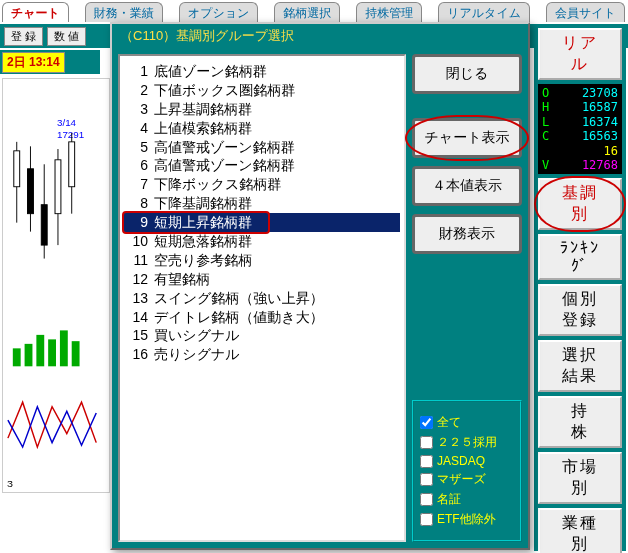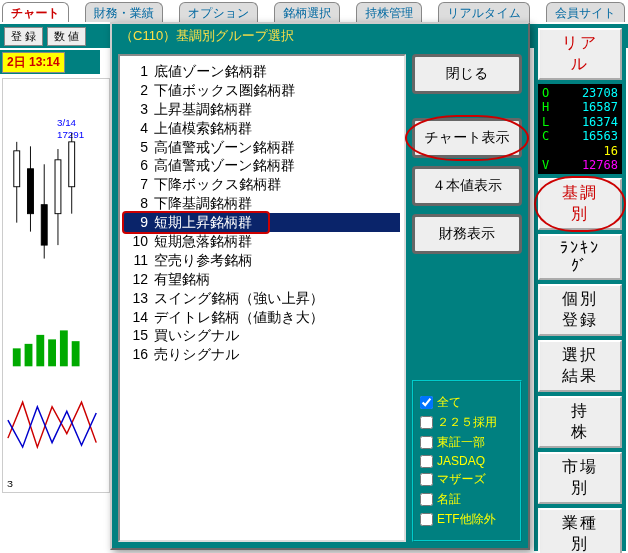--- a/index.html
+++ b/index.html
@@ -265,24 +265,20 @@
           <label>
             <input type="checkbox" checked="" style=""> 
             <span>全て</span>
           </label>
           <label>
             <input type="checkbox" style=""> 
             <span>２２５採用</span>
           </label>
           <label>
             <input type="checkbox" style=""> 
-            <span>東証一部</span>
-          </label>
-          <label>
-            <input type="checkbox" style=""> 
             <span>JASDAQ</span>
           </label>
           <label>
             <input type="checkbox" style=""> 
             <span>マザーズ</span>
           </label>
           <label>
             <input type="checkbox" style=""> 
             <span>名証</span>
           </label>

